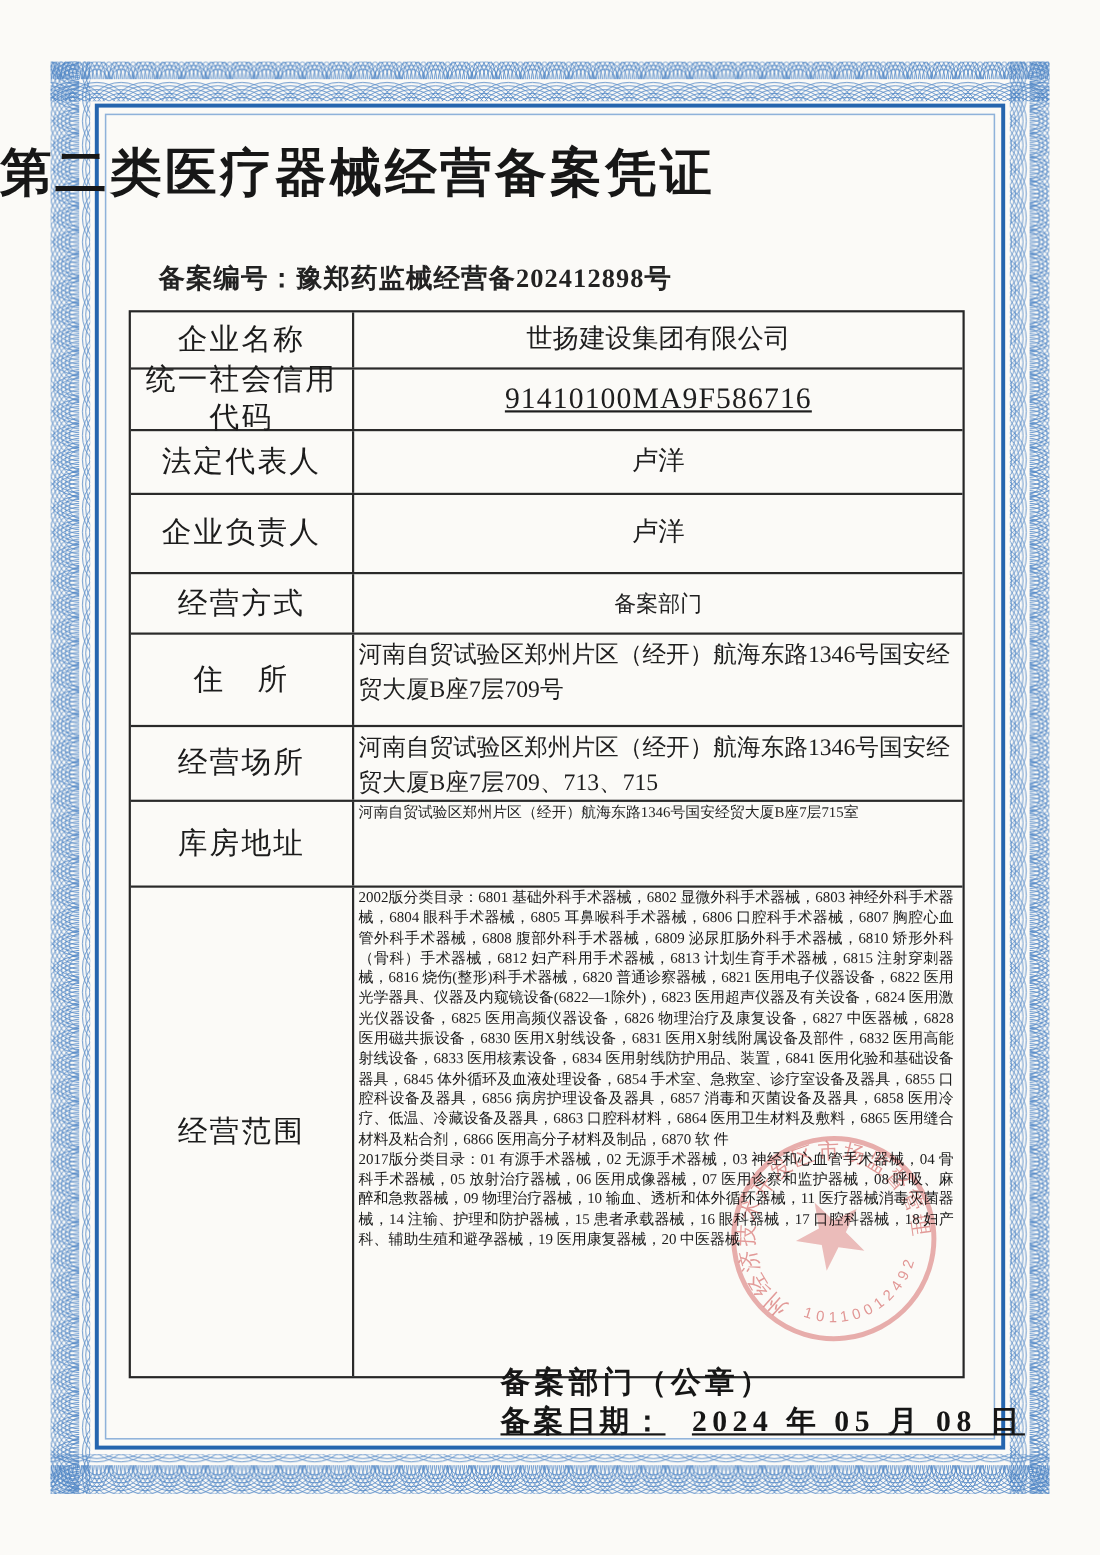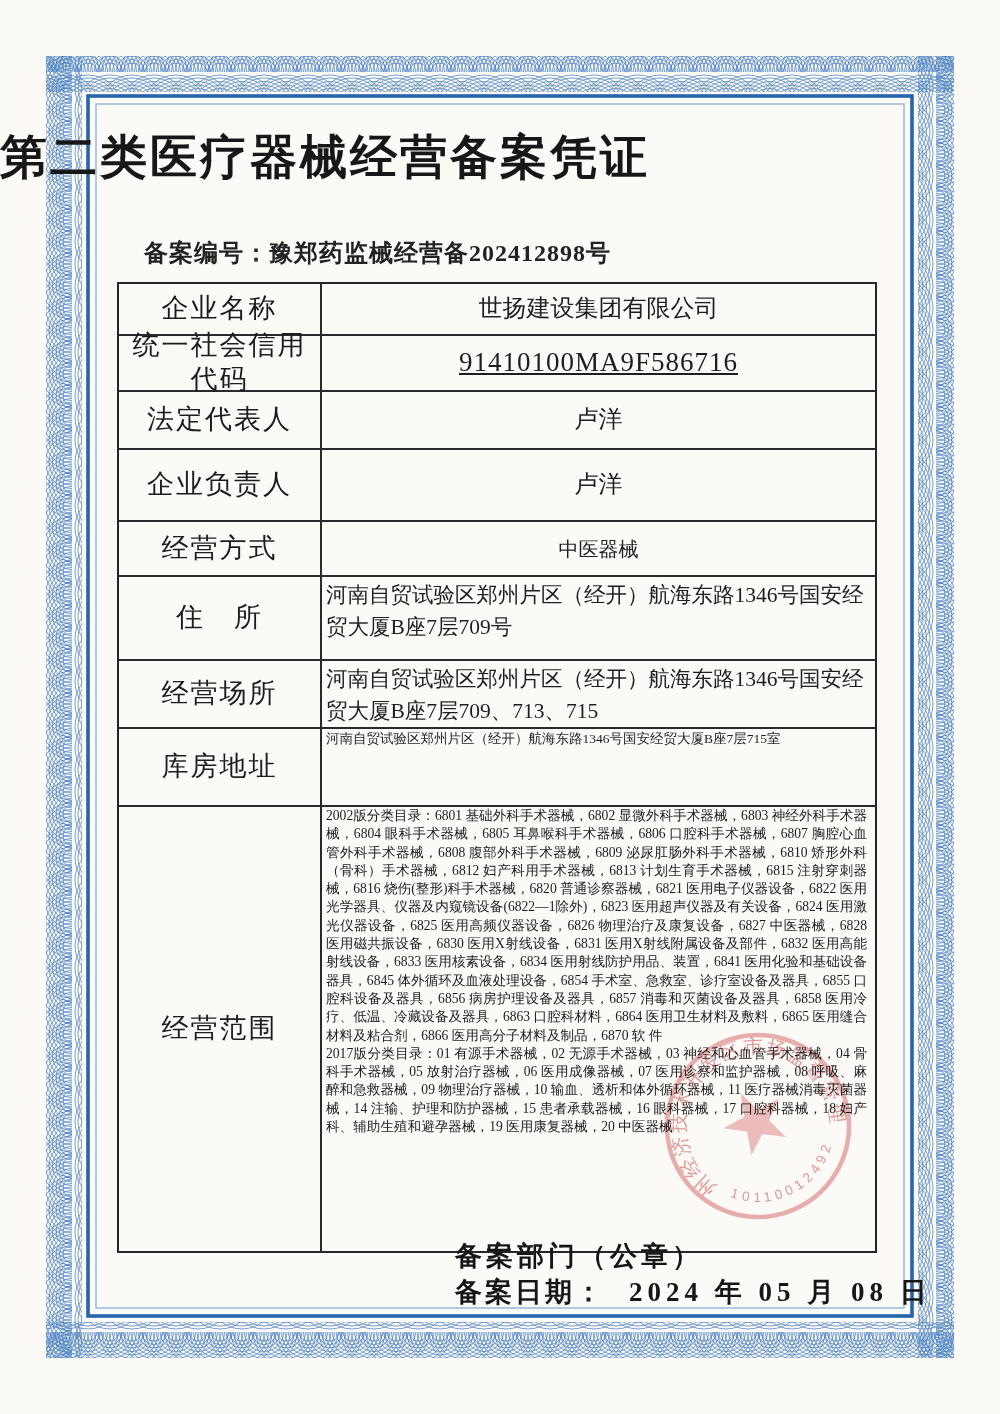--- a/index.html
+++ b/index.html
@@ -57,21 +57,21 @@
   .v-scope div{margin:0;}
   
   #seal{position:absolute;left:650px;top:1018px;z-index:2;opacity:0.85;mix-blend-mode:multiply;}
   
   .footer-dept{
     position:absolute;left:455px;top:1238px;z-index:1;
     font-size:27px;font-weight:bold;letter-spacing:4px;color:#161616;
   }
   .footer-date{
     position:absolute;left:455px;top:1274px;z-index:1;
-    font-size:27px;font-weight:bold;letter-spacing:3px;color:#161616;
+    font-size:27px;font-weight:bold;letter-spacing:3px;color:#161616;text-decoration:underline;
   }
   .footer-date .dval{margin-left:24px;letter-spacing:5px;font-weight:bold;}
 </style>
 </head>
 <body>
 
 <svg id="border-svg" width="1000" height="1414" viewBox="0 0 1000 1414">
   <defs id="border-defs">
       <pattern id="gtop" width="88" height="36" patternUnits="userSpaceOnUse">
         <circle cx="-22" cy="36" r="9" fill="none" stroke="#4b82c4" stroke-width="0.9" opacity="0.85"></circle>
@@ -329,21 +329,21 @@
   <div class="row" style="height:58px">
     <div class="cell-label">法定代表人</div>
     <div class="cell-value">卢洋</div>
   </div>
   <div class="row" style="height:72px">
     <div class="cell-label">企业负责人</div>
     <div class="cell-value">卢洋</div>
   </div>
   <div class="row" style="height:55px">
     <div class="cell-label">经营方式</div>
-    <div class="cell-value v-small">中医器械</div>
+    <div class="cell-value v-small">备案部门</div>
   </div>
   <div class="row" style="height:84px">
     <div class="cell-label">住　所</div>
     <div class="cell-value v-addr">河南自贸试验区郑州片区（经开）航海东路1346号国安经贸大厦B座7层709号</div>
   </div>
   <div class="row" style="height:68px">
     <div class="cell-label">经营场所</div>
     <div class="cell-value v-addr">河南自贸试验区郑州片区（经开）航海东路1346号国安经贸大厦B座7层709、713、715</div>
   </div>
   <div class="row" style="height:78px">

